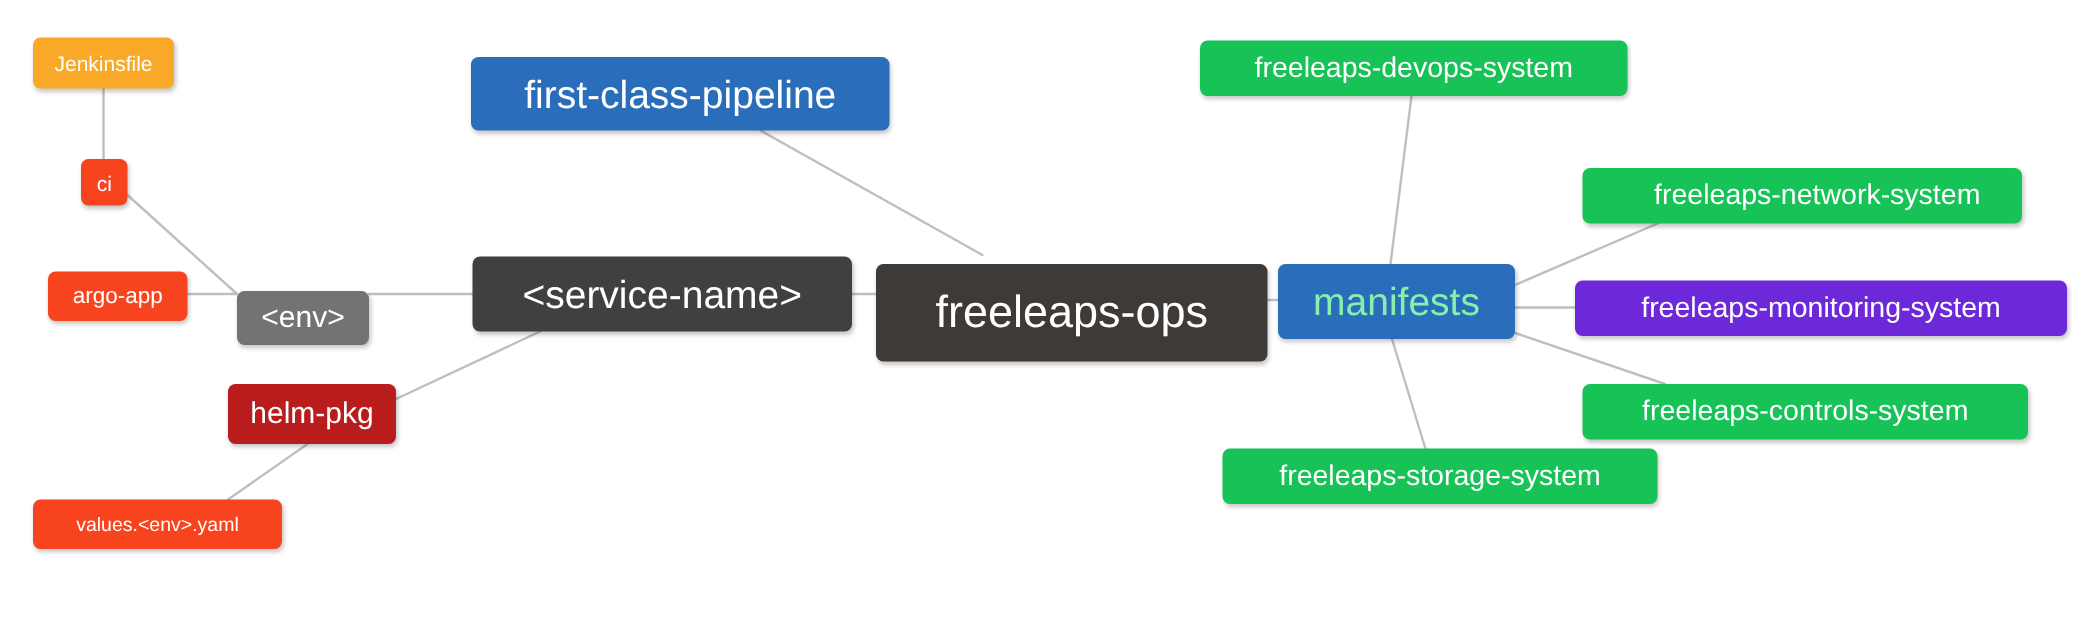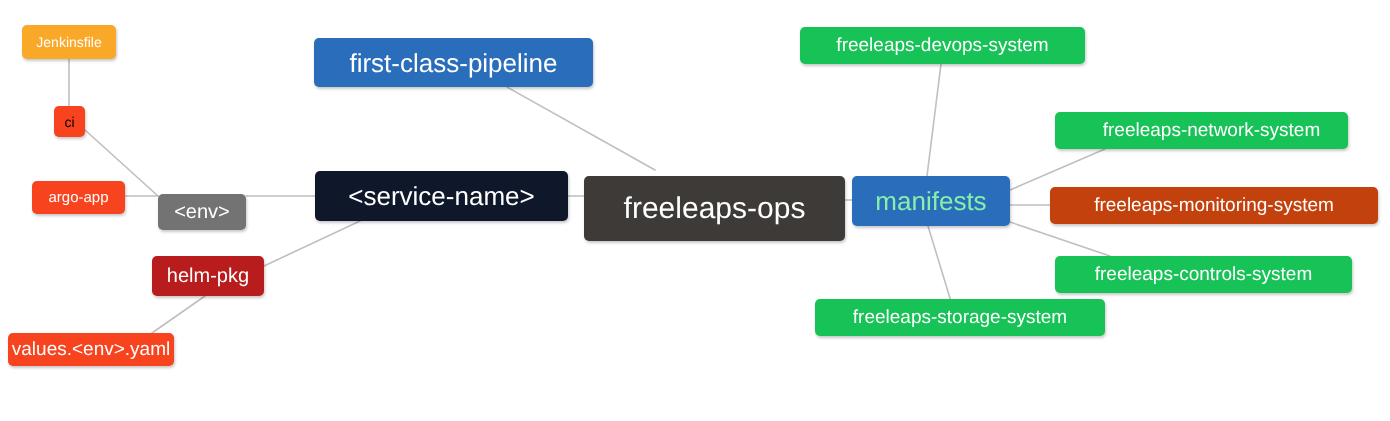--- a/index.html
+++ b/index.html
@@ -62,54 +62,54 @@
       <line x1="927" y1="176" x2="941" y2="64" stroke="#bfbfbf" stroke-width="1.6" stroke-linecap="round"></line>
       <line x1="1010" y1="190" x2="1105" y2="149" stroke="#bfbfbf" stroke-width="1.6" stroke-linecap="round"></line>
       <line x1="1010" y1="205" x2="1050" y2="205" stroke="#bfbfbf" stroke-width="1.6" stroke-linecap="round"></line>
       <line x1="1010" y1="222" x2="1110" y2="256" stroke="#bfbfbf" stroke-width="1.6" stroke-linecap="round"></line>
       <line x1="928" y1="226" x2="953" y2="308" stroke="#bfbfbf" stroke-width="1.6" stroke-linecap="round"></line>
     </svg>
   <div id="nodes">
       <div class="node" style="left: 22px; top: 25px; width: 94px; height: 34px; background: rgb(249, 168, 40); font-size: 14px; color: rgb(255, 255, 255);">
         <span class="node-label">Jenkinsfile</span>
       </div>
-      <div class="node" style="left: 54px; top: 106px; width: 31px; height: 31px; background: rgb(248, 67, 31); font-size: 14px; color: #000000;">
+      <div class="node" style="left: 54px; top: 106px; width: 31px; height: 31px; background: rgb(248, 67, 31); font-size: 14px; color: #ffffff;">
         <span class="node-label">ci</span>
       </div>
       <div class="node" style="left: 32px; top: 181px; width: 93px; height: 33px; background: rgb(248, 67, 31); font-size: 15px; color: rgb(255, 255, 255);">
         <span class="node-label">argo-app</span>
       </div>
       <div class="node" style="left: 158px; top: 194px; width: 88px; height: 36px; background: #737373; font-size: 20px; color: rgb(255, 255, 255);">
         <span class="node-label">&lt;env&gt;</span>
       </div>
       <div class="node" style="left: 152px; top: 256px; width: 112px; height: 40px; background: #b91c1c; font-size: 20px; color: rgb(255, 255, 255);">
         <span class="node-label">helm-pkg</span>
       </div>
-      <div class="node" style="left: 8px; top: 333px; width: 166px; height: 33px; background: rgb(248, 67, 31); font-size: 19px; color: rgb(255, 255, 255);">
+      <div class="node" style="left: 22px; top: 333px; width: 166px; height: 33px; background: rgb(248, 67, 31); font-size: 13px; color: rgb(255, 255, 255);">
         <span class="node-label">values.&lt;env&gt;.yaml</span>
       </div>
       <div class="node" style="left: 314px; top: 38px; width: 279px; height: 49px; background: rgb(42, 110, 187); font-size: 26px; color: rgb(255, 255, 255); text-align: center;">
         <span class="node-label">first-class-pipeline</span>
       </div>
-      <div class="node" style="left: 315px; top: 171px; width: 253px; height: 50px; background: #0f172a; font-size: 26px; color: rgb(255, 255, 255);">
+      <div class="node" style="left: 315px; top: 171px; width: 253px; height: 50px; background: #404040; font-size: 26px; color: rgb(255, 255, 255);">
         <span class="node-label">&lt;service-name&gt;</span>
       </div>
       <div class="node" style="left: 584px; top: 176px; width: 261px; height: 65px; background: rgb(62, 58, 55); font-size: 30px; color: rgb(255, 255, 255);">
         <span class="node-label">freeleaps-ops</span>
       </div>
       <div class="node" style="left: 852px; top: 176px; width: 158px; height: 50px; background: rgb(42, 110, 187); font-size: 26px; color: #86efac;">
         <span class="node-label">manifests</span>
       </div>
       <div class="node" style="left: 800px; top: 27px; width: 285px; height: 37px; background: rgb(23, 194, 87); font-size: 19px; color: rgb(255, 255, 255);">
         <span class="node-label">freeleaps-devops-system</span>
       </div>
       <div class="node" style="left: 1055px; top: 112px; width: 293px; height: 37px; background: rgb(23, 194, 87); font-size: 19px; color: rgb(255, 255, 255); padding-left: 30px;">
         <span class="node-label">freeleaps-network-system</span>
       </div>
-      <div class="node" style="left: 1050px; top: 187px; width: 328px; height: 37px; background: #c2410c; font-size: 19px; color: rgb(255, 255, 255);">
+      <div class="node" style="left: 1050px; top: 187px; width: 328px; height: 37px; background: #6d28d9; font-size: 19px; color: rgb(255, 255, 255);">
         <span class="node-label">freeleaps-monitoring-system</span>
       </div>
       <div class="node" style="left: 1055px; top: 256px; width: 297px; height: 37px; background: rgb(23, 194, 87); font-size: 19px; color: rgb(255, 255, 255); align-items: center;">
         <span class="node-label">freeleaps-controls-system</span>
       </div>
       <div class="node" style="left: 815px; top: 299px; width: 290px; height: 37px; background: rgb(23, 194, 87); font-size: 19px; color: rgb(255, 255, 255);">
         <span class="node-label">freeleaps-storage-system</span>
       </div>
     </div>
 </div>

